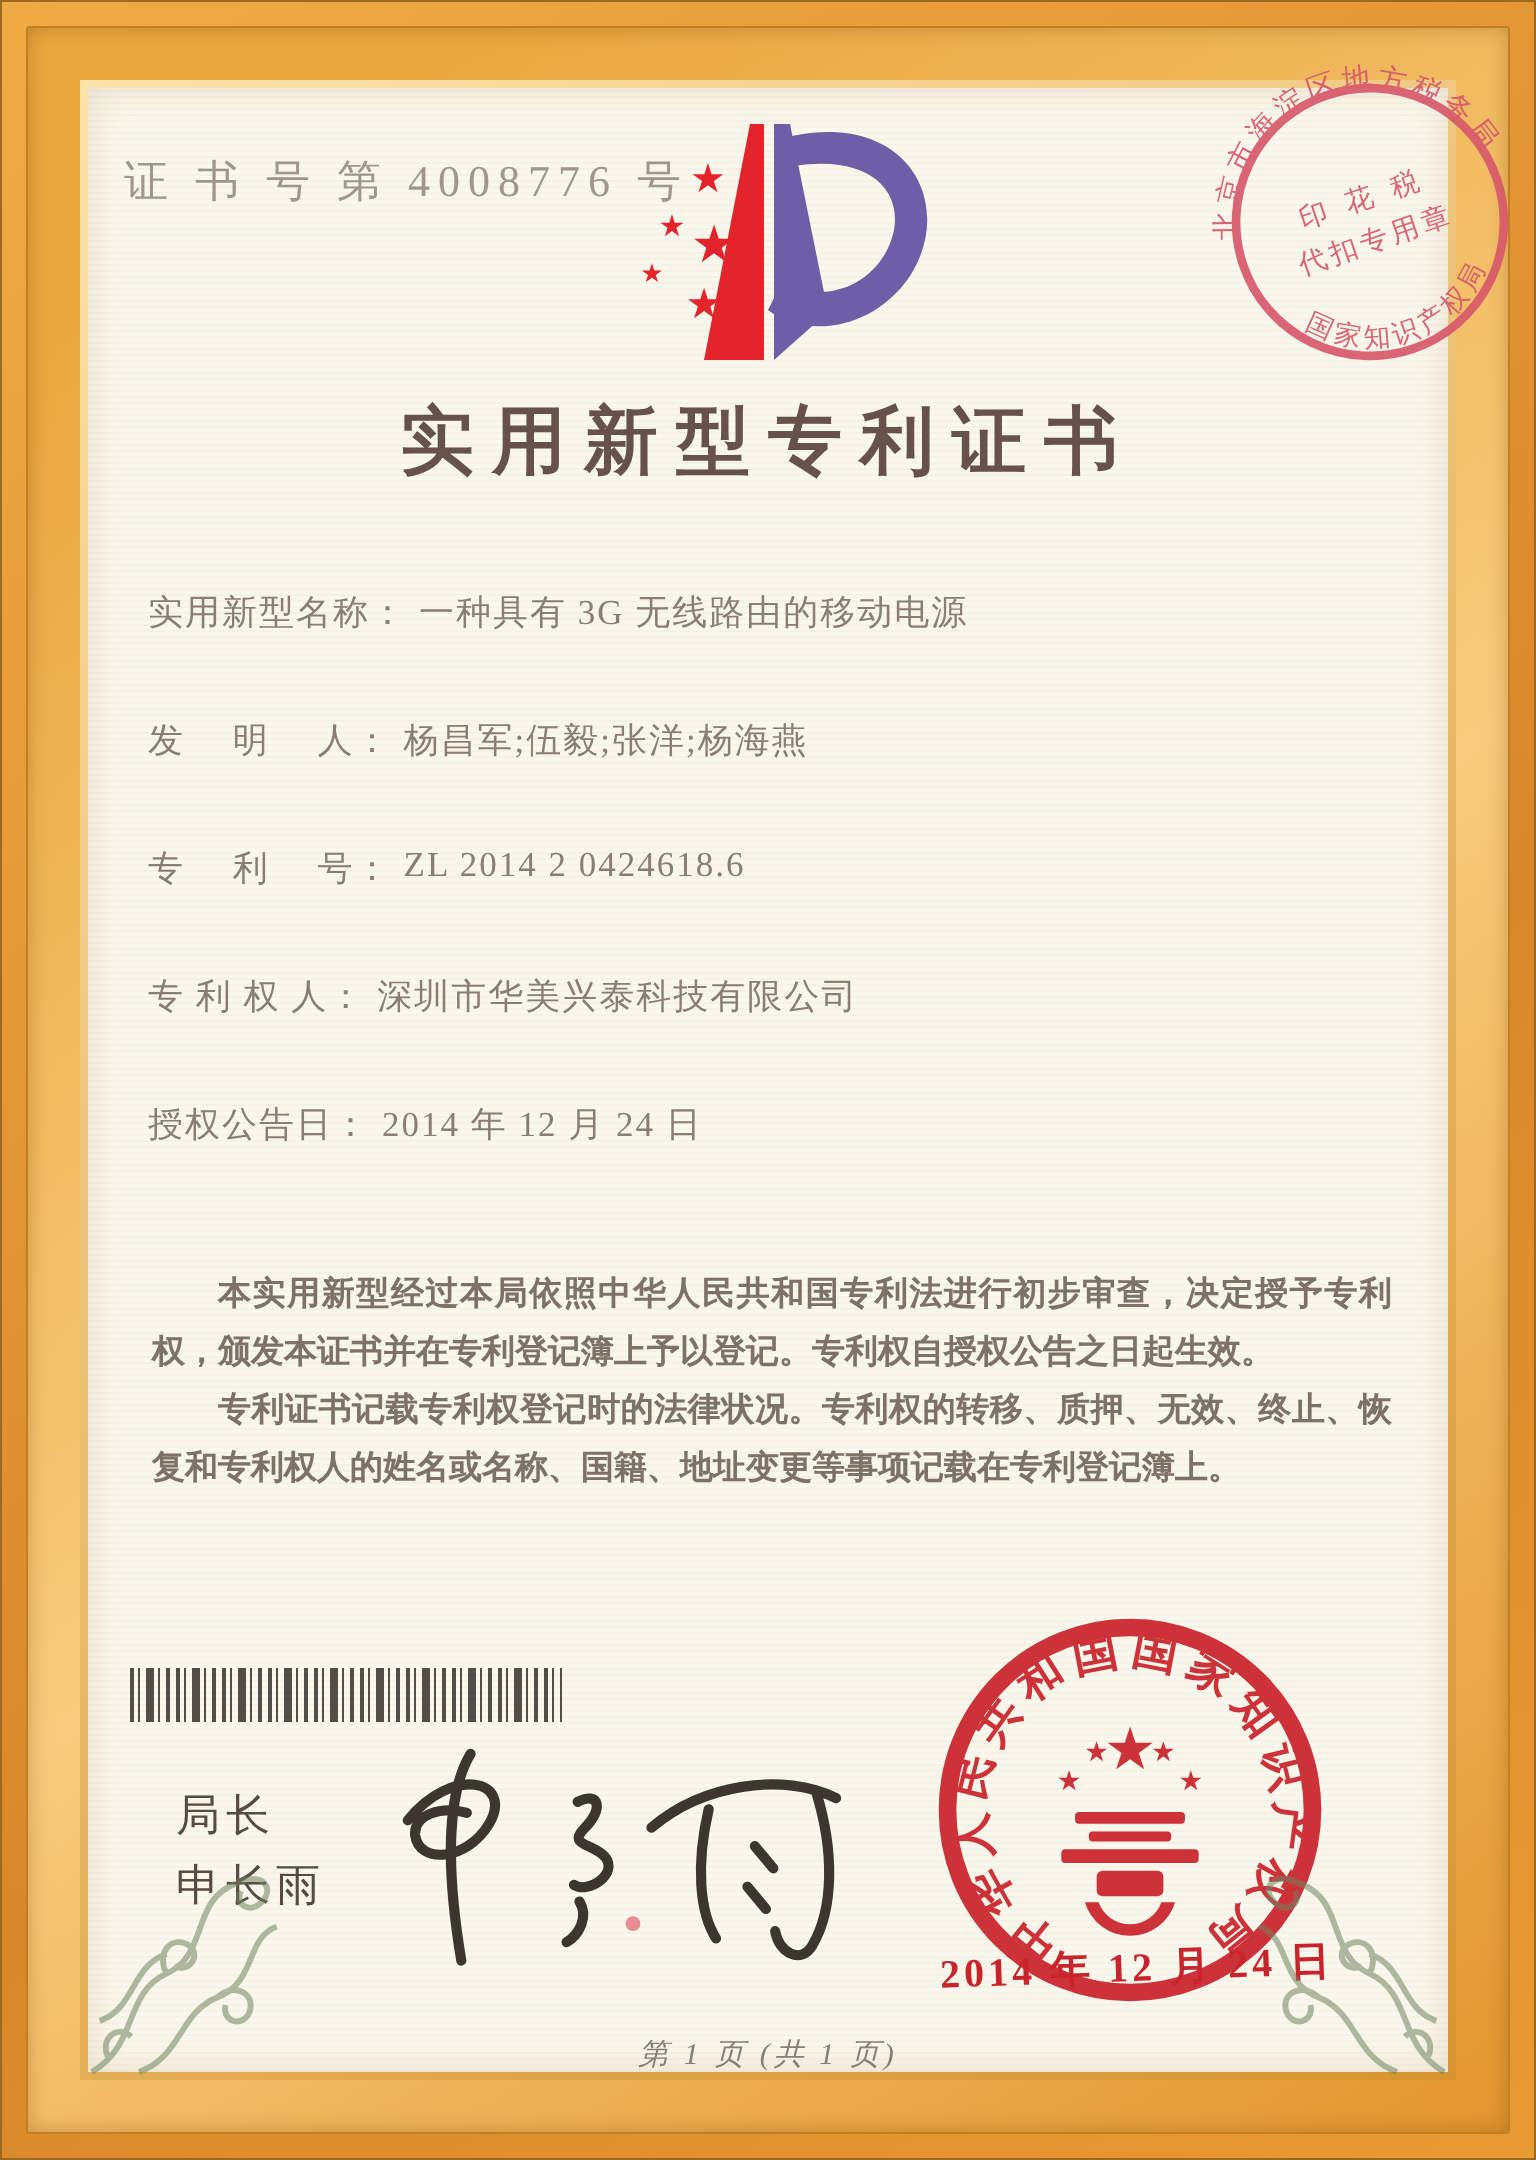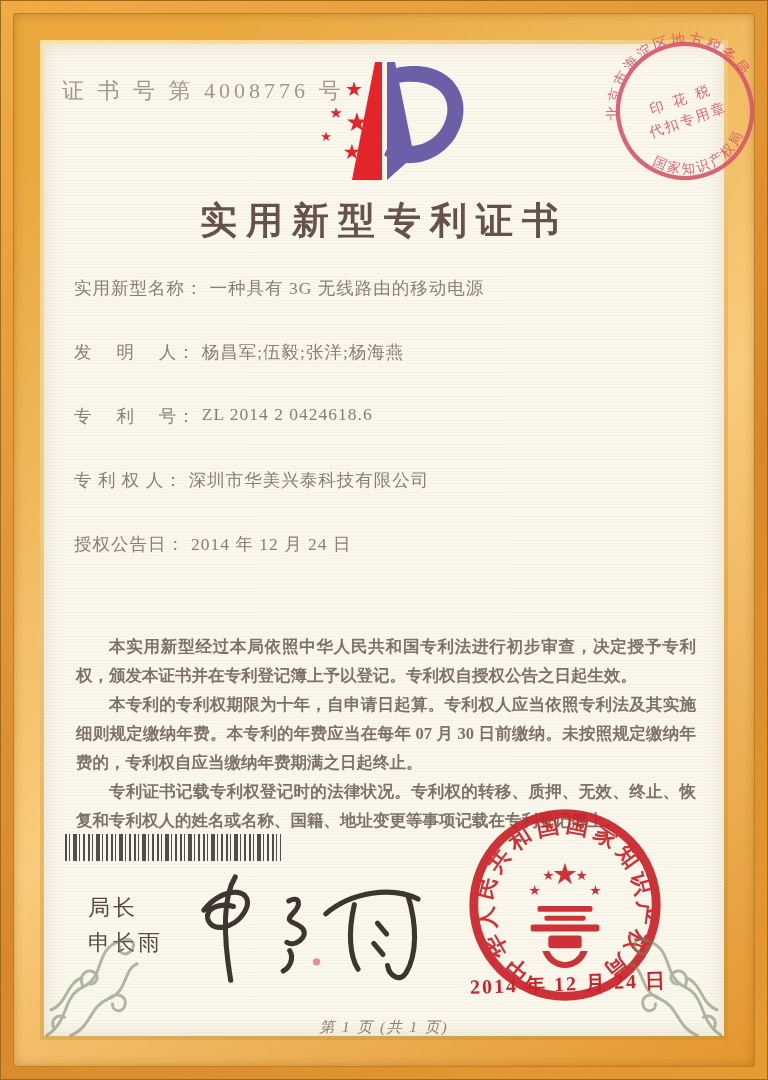--- a/index.html
+++ b/index.html
@@ -39,21 +39,21 @@
   .tax-stamp {
     position:absolute; top:-14px; right:-42px; width:162px; height:162px;
     transform:rotate(-19deg); opacity:.92;
   }
   .title {
     position:absolute; top:152px; width:100%; text-align:center;
     font-size:37px; font-weight:600; letter-spacing:9px; color:#66514b;
   }
   
   .fields {
-    position:absolute; left:30px; right:26px; top:232px;
+    position:absolute; left:30px; right:26px; top:250px;
     display:flex; flex-direction:column; gap:40px;justify-content:flex-end;
   }
   .field-row { display:flex; font-size:17.5px; color:#8a7e72; letter-spacing:1px; }
   .field-label { white-space:pre; margin-right:6px; }
   
   .body-text {
     position:absolute; left:32px; right:28px; top:588px;
     font-size:16.5px; line-height:29px; color:#7e7266;
     text-align:justify;
     font-weight:bold;
@@ -150,21 +150,20 @@
         <span class="field-value">深圳市华美兴泰科技有限公司</span>
       </div>
       <div class="field-row">
         <span class="field-label">授权公告日：</span>
         <span class="field-value">2014 年 12 月 24 日</span>
       </div>
     </div>
 
     <div class="body-text">
       <p>本实用新型经过本局依照中华人民共和国专利法进行初步审查，决定授予专利权，颁发本证书并在专利登记簿上予以登记。专利权自授权公告之日起生效。</p>
-      <p>本专利的专利权期限为十年，自申请日起算。专利权人应当依照专利法及其实施细则规定缴纳年费。本专利的年费应当在每年 07 月 30 日前缴纳。未按照规定缴纳年费的，专利权自应当缴纳年费期满之日起终止。</p>
       <p>专利证书记载专利权登记时的法律状况。专利权的转移、质押、无效、终止、恢复和专利权人的姓名或名称、国籍、地址变更等事项记载在专利登记簿上。</p>
     </div>
 
     <div class="barcode"></div>
 
     <div class="sig-labels">
       <div>局长</div>
       <div>申长雨</div>
     </div>
 

